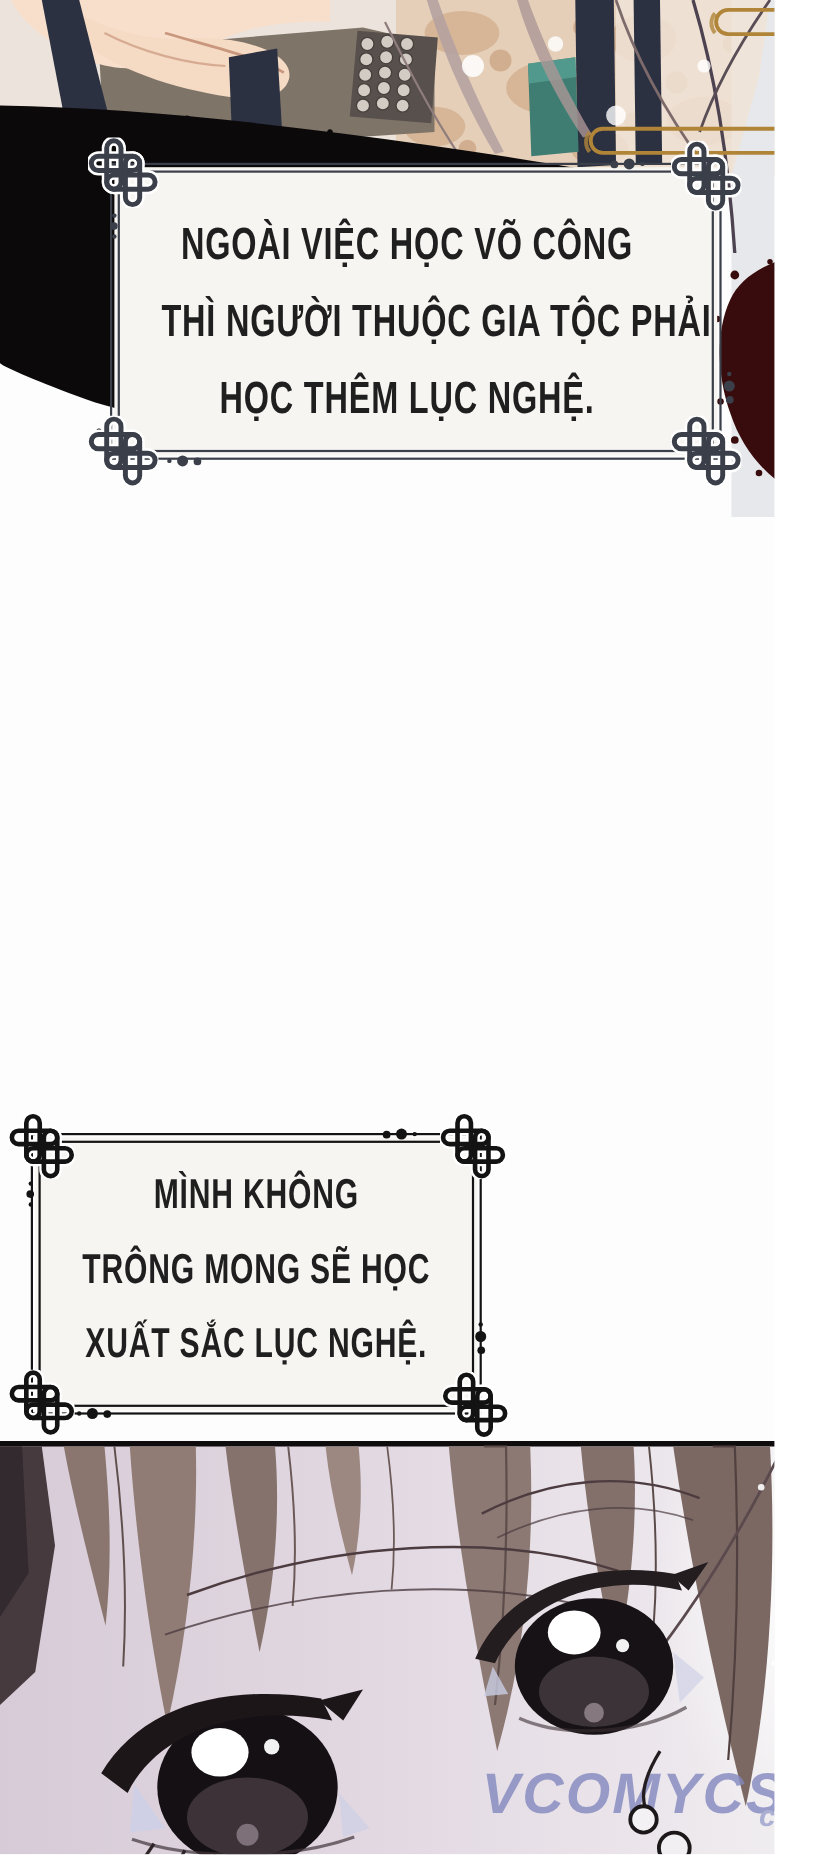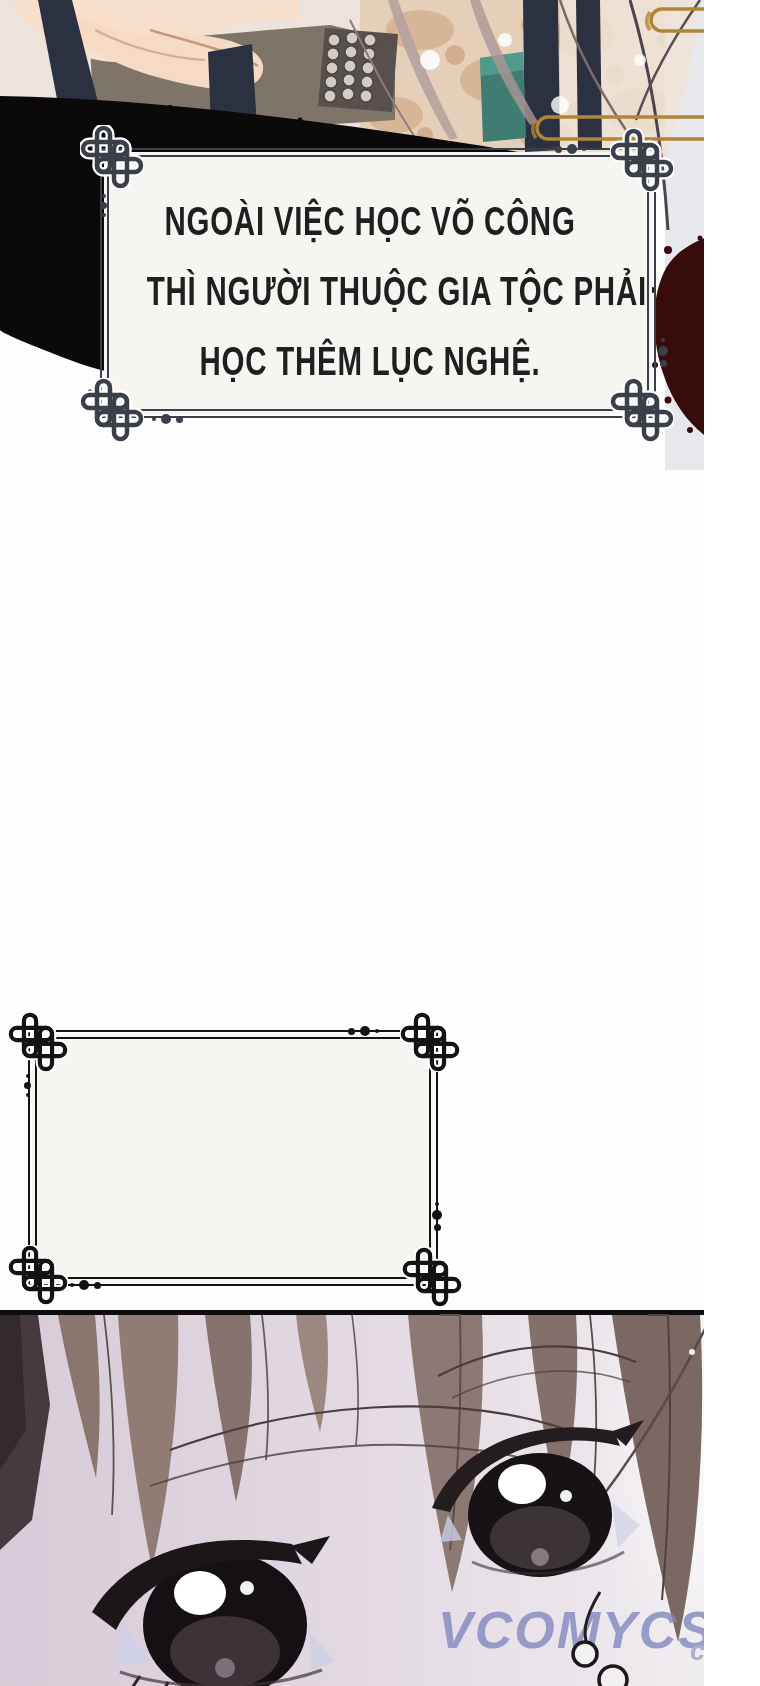--- a/index.html
+++ b/index.html
@@ -252,20 +252,25 @@
     <div class="dgroup vert" style="left:16px;top:62px">
         <span class="dot s"></span>
         <span class="dot m"></span>
         <span class="dot s"></span>
       </div>
     <div class="dgroup vert" style="left:424px;top:190px">
         <span class="dot s"></span>
         <span class="dot l"></span>
         <span class="dot m"></span>
       </div>
+    <div class="btext" style="top:40px">
+      <div class="line">MÌNH KHÔNG</div>
+      <div class="line">TRÔNG MONG SẼ HỌC</div>
+      <div class="line">XUẤT SẮC LỤC NGHỆ.</div>
+    </div>
   </div>
 
   <svg class="layer" style="left:0;top:1310px" width="760" height="376" viewBox="0 0 760 376">
     <defs>
       <linearGradient id="skin" x1="0" y1="0" x2="1" y2="0">
         <stop offset="0" stop-color="#d6cbd6"></stop>
           <stop offset=".45" stop-color="#e2d8e2"></stop>
         <stop offset=".8" stop-color="#ece7ec"></stop>
           <stop offset="1" stop-color="#f2f0f1"></stop>
       </linearGradient>

